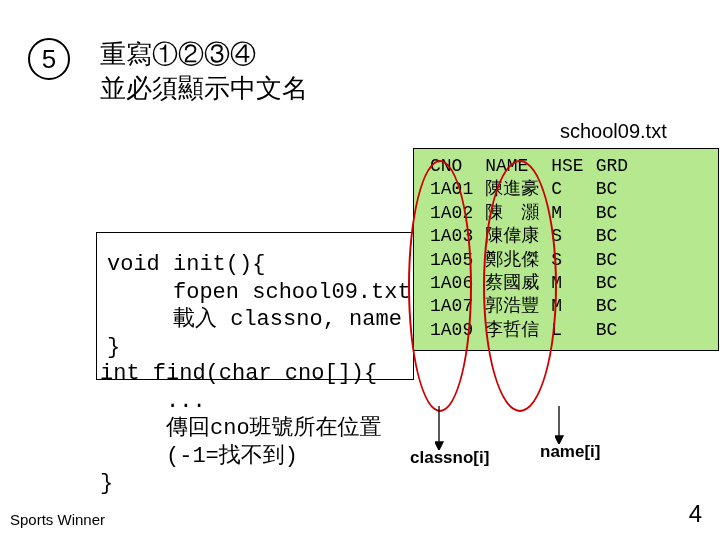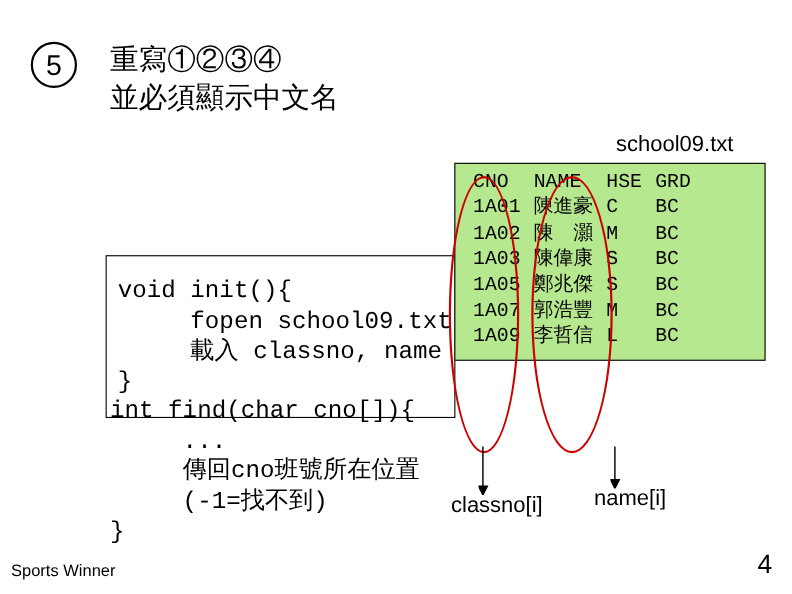--- a/index.html
+++ b/index.html
@@ -71,21 +71,21 @@
     left: 560px;
     top: 120px;
     font-size: 20px;
     font-weight: normal;
     font-family: Verdana, Arial, sans-serif;
   }
   .green-table-wrap {
     position: absolute;
     left: 413px;
     top: 148px;
-    width: 283px;
+    width: 306px;
   }
   .green-table {
     background: #b6e890;
     border: 1px solid #000;
     padding: 6px 10px 8px 10px;
     font-family: "Courier New", "Microsoft JhengHei", monospace;
     font-size: 18px;
     line-height: 1.3;
     white-space: nowrap;
   }
@@ -93,22 +93,22 @@
   .green-table td { padding: 0 6px; }
   .ellipse {
     position: absolute;
     border: 2.5px solid #c00;
     border-radius: 50%;
   }
   .ell-cno { left: 408px; top: 160px; width: 60px; height: 248px; }
   .ell-name { left: 483px; top: 160px; width: 70px; height: 248px; }
   .arr-label {
     position: absolute;
-    font-size: 20px;
-    font-weight: normal;
+    font-size: 17px;
+    font-weight: bold;
     font-family: Verdana, Arial, sans-serif;
   }
   .lbl-classno { left: 410px; top: 448px; }
   .lbl-name { left: 540px; top: 442px; }
   .footer-left {
     position: absolute;
     left: 10px;
     bottom: 12px;
     font-size: 15px;
     font-family: Arial, sans-serif;
@@ -180,20 +180,26 @@
             <tr>
               <td>1A03</td>
               <td>陳偉康</td>
               <td>S</td>
               <td>BC</td>
             </tr>
             <tr>
               <td>1A05</td>
               <td>鄭兆傑</td>
               <td>S</td>
+              <td>BC</td>
+            </tr>
+            <tr>
+              <td>1A06</td>
+              <td>蔡國威</td>
+              <td>M</td>
               <td>BC</td>
             </tr>
             <tr>
               <td>1A07</td>
               <td>郭浩豐</td>
               <td>M</td>
               <td>BC</td>
             </tr>
             <tr>
               <td>1A09</td>

